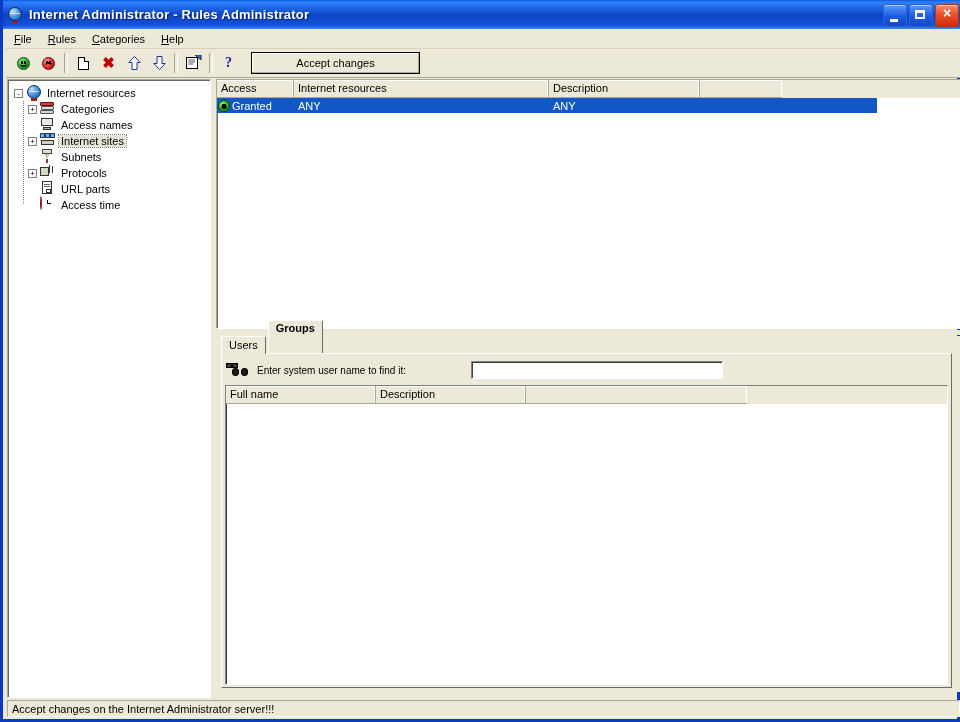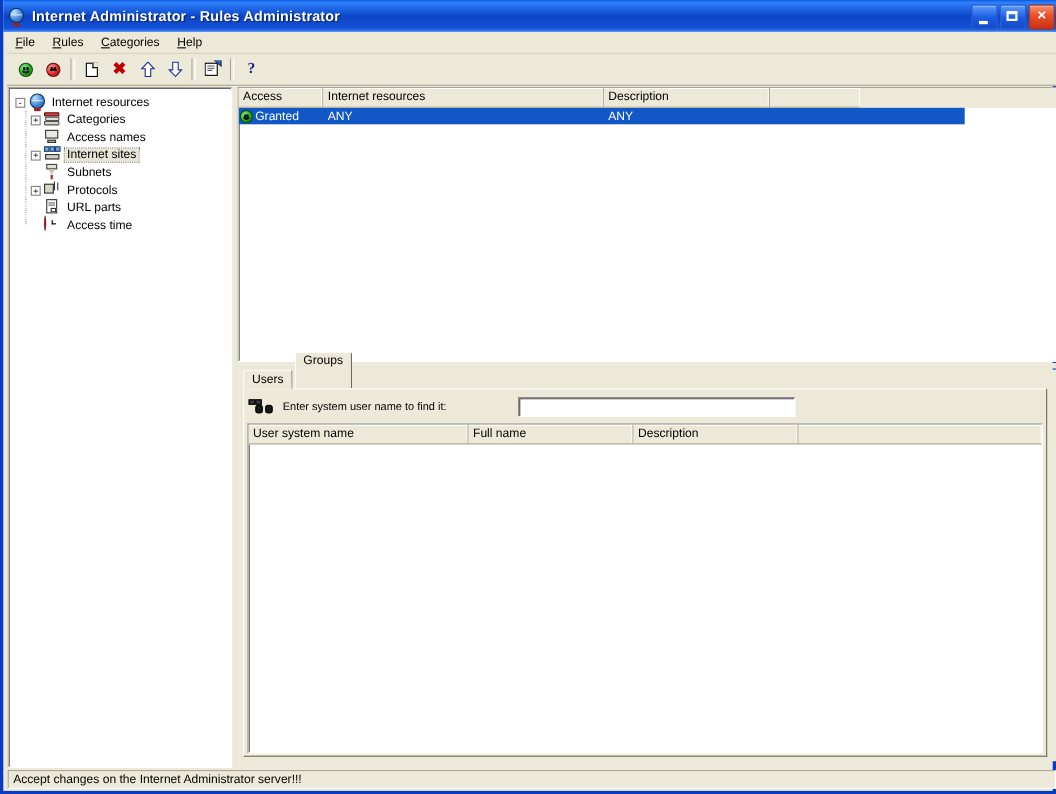--- a/index.html
+++ b/index.html
@@ -160,21 +160,21 @@
   .tab{
     height:17px;box-sizing:border-box;
     padding:1px 7px 0 7px;font-size:11px;color:#000;
     background:#ece9d8;
     border:1px solid #ffffff;
     border-right-color:#6d6a5f;border-bottom:none;
     border-top-left-radius:2px;border-top-right-radius:2px;
     position:relative;cursor:default;
   }
   .tab.active{height:18px;padding-top:2px;z-index:3;}
-  .tab.inactive{margin-left:2px;height:34px;}
+  .tab.inactive{margin-left:2px;height:34px;font-weight:bold;}
   .tab-body{
     position:absolute;left:5px;top:17px;width:731px;height:335px;
     background:#ece9d8;
     border:1px solid #ffffff;
     border-right-color:#6d6a5f;border-bottom-color:#6d6a5f;
     box-sizing:border-box;
   }
   .search-bar{
     position:absolute;left:3px;top:3px;width:723px;height:27px;
     background:#ece9d8;display:flex;align-items:center;
@@ -360,20 +360,21 @@
               <line x1="2.5" y1="7" x2="9" y2="7" stroke="#555"></line>
             <line x1="2.5" y1="9" x2="7" y2="9" stroke="#555"></line>
             <path d="M9,0 L15,0 L15,5 Z" fill="#3a67c0" stroke="#16305e"></path>
           </svg>
         </span>
       </div>
       <div class="tb-sep"></div>
       <div class="tb-btn">
         <span class="ico-help">?</span>
       </div>
+      <div class="accept-btn">Accept changes</div>
     </div>
 
     <div class="tree-panel">
       <div class="tree-inner">
 
         <div class="tnode">
           <span class="exp">-</span>
           <span class="ticon">
             <span class="globe" style="position:absolute;left:1px;top:0;"></span>
             <span class="globe-stand" style="left:5px;bottom:0;"></span>
@@ -480,21 +481,20 @@
         <div class="search-bar">
           <span class="bino-icon">
             <span class="ic-bino"><span class="t l"></span><span class="t r"></span><span class="c"></span></span>
           </span>
           <span class="search-label">Enter system user name to find it:</span>
           <input class="search-input" type="text" placeholder="" style="">
         </div>
 
         <div class="users-list">
           <div class="lv-header">
-            <div class="lv-h" style="width:200px">User system name</div>
             <div class="lv-h" style="width:150px">Full name</div>
             <div class="lv-h" style="width:150px">Description</div>
             <div class="lv-h" style="width:221px;border-right:none"></div>
           </div>
           <div class="lv-row" style="height:17px">
             <div class="lv-c" style="width:150px;height:17px"></div>
             <div class="lv-c" style="width:150px;height:17px"></div>
           </div>
         </div>
 

